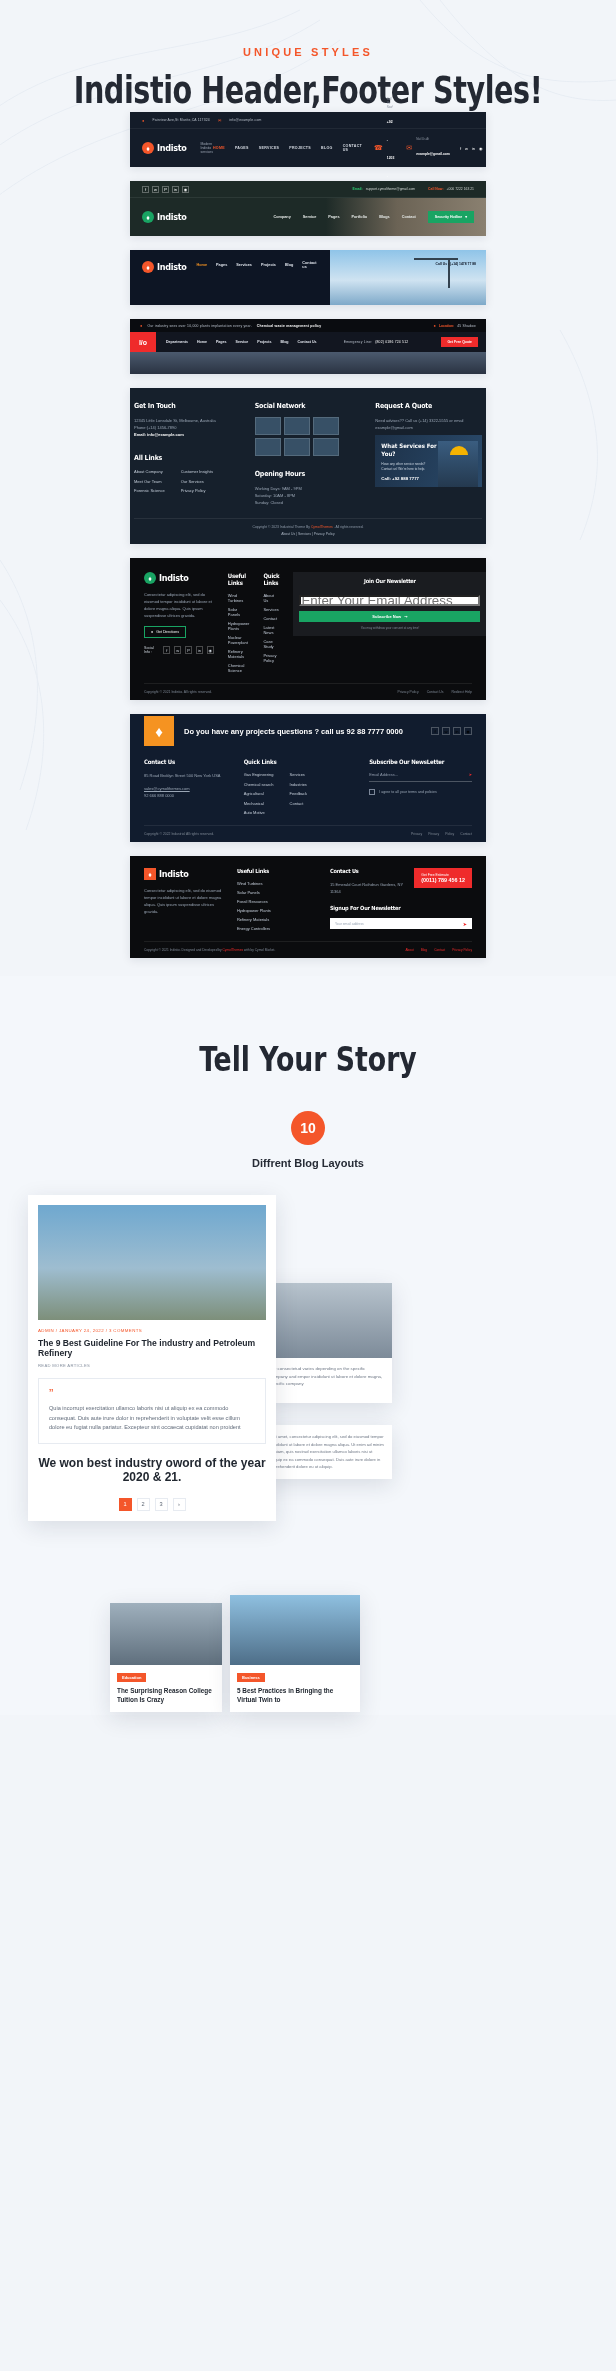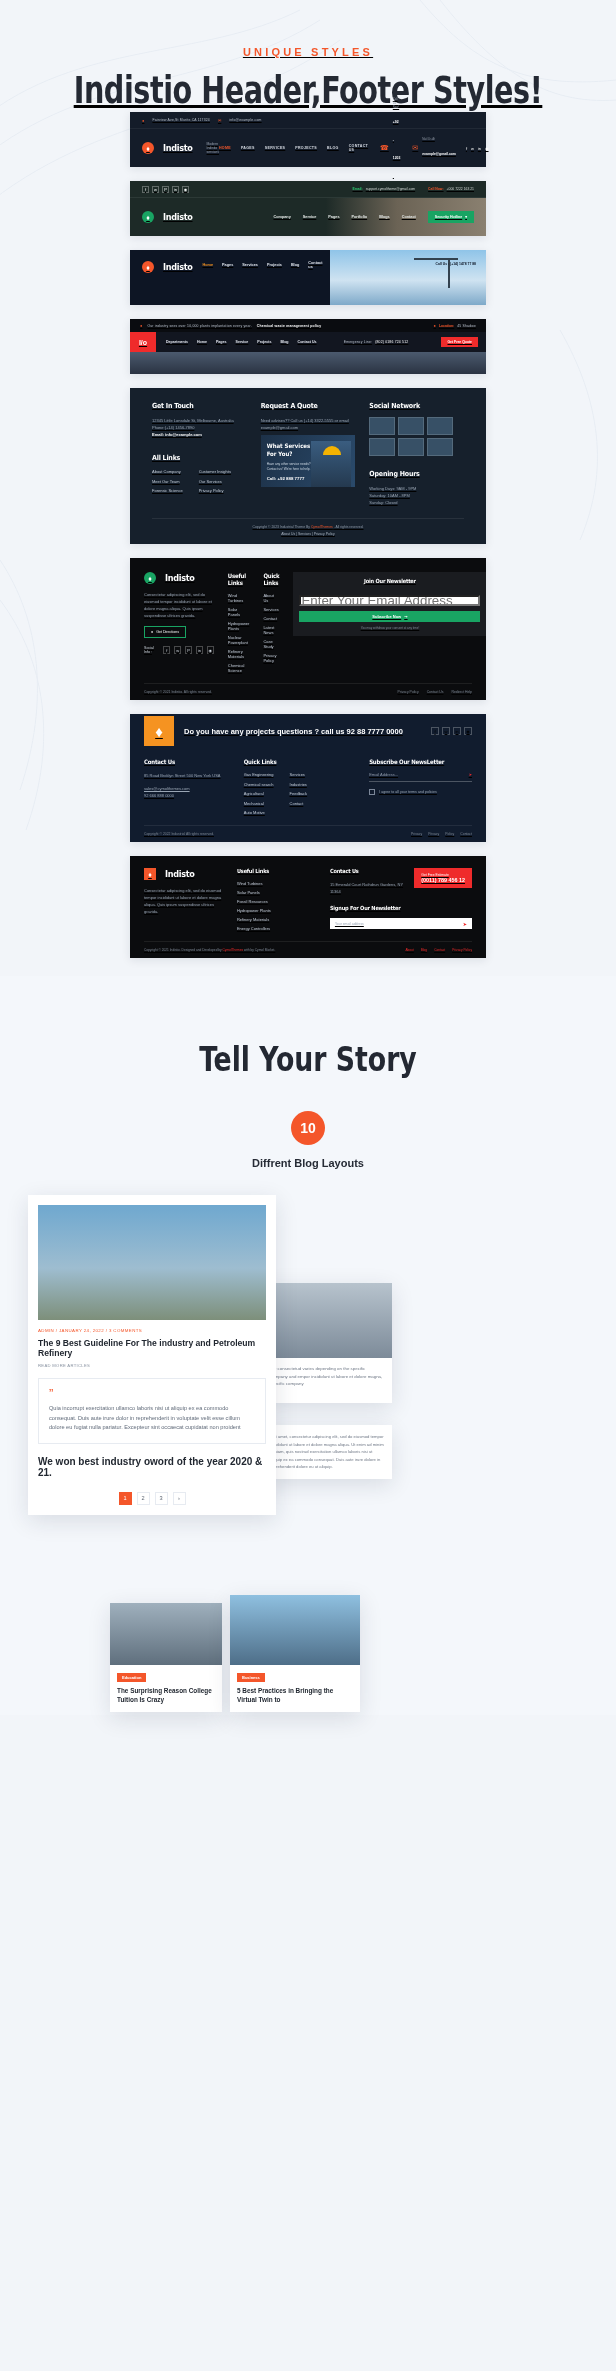--- a/index.html
+++ b/index.html
@@ -5,41 +5,41 @@
   * { box-sizing: border-box; margin:0; padding:0; }
   body {
     width:616px; height:2371px; overflow:hidden;
     font-family:"Liberation Sans", sans-serif;
     background:#f2f5f9; position:relative;
   }
   .topo {
     position:absolute; inset:0; pointer-events:none; opacity:.55;
   }
   
-  .sec1 { position:relative; padding-top:46px;text-decoration:underline; }
+  .sec1 { position:relative; padding-top:46px; }
   .kicker {
     text-align:center; color:#f4562a; font-size:11px; letter-spacing:3.2px;
     font-weight:700;
   }
   .bigtitle {
     text-align:center; color:#242933; font-size:37px; font-weight:700;
     letter-spacing:-.5px; margin-top:11px;
     font-family:"DejaVu Sans Condensed","Liberation Sans Narrow","Liberation Sans",sans-serif;
     transform:scaleX(.86); transform-origin:center;
   }
   .mock { width:356px; margin:0 auto 14px; position:relative; box-shadow:0 2px 9px rgba(20,30,50,.10); }
 
   
   .h1wrap { background:#141c29; height:55px; }
   .h1top { height:17px; display:flex; align-items:center; padding:0 12px; gap:8px;
            border-bottom:1px solid rgba(255,255,255,.06); }
   .t-mini { font-size:3.4px; color:#b9c0cb; letter-spacing:.2px; }
   .dot-ic { color:#f4562a; font-size:4px; }
   .h1main { height:38px; display:flex; align-items:center; padding:0 12px; }
-  .logo { display:flex; align-items:center; gap:9px; }
+  .logo { display:flex; align-items:center; gap:3px; }
   .flame {
     width:12px;height:12px;border-radius:50%;background:#f4562a;
     display:flex;align-items:center;justify-content:center;color:#fff;font-size:7px;
   }
   .flame.green{background:#19a463;}
   .flame.sq{border-radius:0;}
   .logotext { color:#fff; font-size:9px; font-weight:700; letter-spacing:-.3px;
     font-family:"DejaVu Sans Condensed","Liberation Sans Narrow","Liberation Sans",sans-serif;}
   .divider-v { width:1px;height:14px;background:rgba(255,255,255,.14); margin:0 7px; }
   .tagline{ font-size:3.4px;color:#9aa3b1; }
@@ -85,21 +85,21 @@
   .h4row{height:20px;display:flex;align-items:center;background:#121620;}
   .redbox{width:26px;height:20px;background:#ef2b2b;color:#fff;display:flex;
           align-items:center;justify-content:center;font-size:7px;font-weight:700;}
   .nav4{display:flex;gap:9px;margin-left:10px;}
   .nav4 span{font-size:3.6px;color:#e2e6ee;font-weight:700;}
   .h4img{height:22px;background:linear-gradient(#4b5a6e,#2a3342);}
   .redbtn{margin-left:auto;margin-right:8px;background:#ef2b2b;color:#fff;font-size:3.4px;
           font-weight:700;padding:3px 6px;}
 
   
-  .f1{background:#16202c;padding:14px 22px 0;position:relative;}
+  .f1{background:#16202c;padding:14px 4px 0;position:relative;}
   .f1grid{display:flex;gap:14px;}
   .fcol{flex:1;}
   .fh{color:#fff;font-size:7px;font-weight:700;margin-bottom:7px;letter-spacing:-.2px;
       font-family:"DejaVu Sans Condensed","Liberation Sans Narrow","Liberation Sans",sans-serif;}
   .ftxt{color:#9aa6b5;font-size:4px;line-height:1.75;}
   .ftxt b{color:#fff;font-weight:700;}
   .linkcols{display:flex;gap:16px;}
   .linkcols div{display:flex;flex-direction:column;gap:4.5px;}
   .flink{color:#c3ccd8;font-size:4px;}
   .thumbs{display:grid;grid-template-columns:repeat(3,1fr);gap:3px;width:84px;}
@@ -180,21 +180,21 @@
   .cards{position:relative;height:520px;margin-top:26px;}
   .card{position:absolute;background:#fff;box-shadow:0 6px 22px rgba(25,35,60,.12);}
   .c1{left:28px;top:0;width:248px;padding:10px;}
   .c1 .img{height:115px;background:linear-gradient(#6fa8cf,#9ebdd0 55%,#7d8f7a);}
   .meta{font-size:4.4px;color:#f4562a;margin-top:8px;letter-spacing:.4px;}
   .ctitle{font-size:8.6px;color:#222831;font-weight:700;margin-top:5px;}
   .rm{font-size:4.2px;color:#8892a1;margin-top:5px;letter-spacing:.3px;}
   .quote{border:1px solid #e7ebf1;padding:10px;margin-top:10px;}
   .qm{color:#f4562a;font-size:13px;line-height:.8;}
   .qbody{font-size:5.6px;color:#616b7a;line-height:1.7;margin-top:5px;}
-  .we{font-size:10px;color:#222831;font-weight:700;margin-top:12px;}
+  .we{font-size:12px;color:#222831;font-weight:700;margin-top:12px;text-align:center;}
   .pager{display:flex;gap:5px;justify-content:center;margin-top:14px;}
   .pg{width:13px;height:13px;display:flex;align-items:center;justify-content:center;
       font-size:5.6px;color:#5d6673;border:1px solid #e7ebf1;}
   .pg.on{background:#f4562a;color:#fff;border-color:#f4562a;}
 
   .c2{left:262px;top:88px;width:130px;padding:0 0 8px;}
   .c2 .img{height:75px;background:linear-gradient(#b7c3cd,#7d8b99);}
   .c2 .tx{padding:7px 8px;font-size:4.4px;color:#6f7886;line-height:1.75;}
   .c3{left:262px;top:230px;width:130px;padding:8px;}
   .c3 .tx{font-size:4.2px;color:#6f7886;line-height:1.8;}
@@ -386,44 +386,44 @@
               <a class="flink">Forensic Science</a>
             </div>
             <div>
               <a class="flink">Customer Insights</a>
               <a class="flink">Our Services</a>
               <a class="flink">Privacy Policy</a>
             </div>
           </div>
         </div>
         <div class="fcol">
+          <div class="fh">Social Network</div>
+          <div class="thumbs">
+            <span class="thumb"></span>
+            <span class="thumb"></span>
+            <span class="thumb"></span>
+            <span class="thumb"></span>
+            <span class="thumb"></span>
+            <span class="thumb"></span>
+          </div>
+          <div class="fh" style="margin-top:14px">Opening Hours</div>
+          <div class="ftxt">Working Days: 9AM - 9PM</div>
+          <div class="ftxt">Saturday: 10AM - 8PM</div>
+          <div class="ftxt">Sunday: Closed</div>
+        </div>
+        <div class="fcol">
           <div class="fh">Request A Quote</div>
           <div class="ftxt">Need advises?? Call us (+14) 3322-5555 or email example@gmail.com</div>
           <div class="quotebox">
             <div class="qtxt">What Services For You?</div>
             <div class="qsub">Have any other service needs? Contact us! We're here to help.</div>
             <div class="qcall">Call: +92 888 7777</div>
             <span class="worker"></span>
             <span class="hat"></span>
           </div>
-        </div>
-        <div class="fcol">
-          <div class="fh">Social Network</div>
-          <div class="thumbs">
-            <span class="thumb"></span>
-            <span class="thumb"></span>
-            <span class="thumb"></span>
-            <span class="thumb"></span>
-            <span class="thumb"></span>
-            <span class="thumb"></span>
-          </div>
-          <div class="fh" style="margin-top:14px">Opening Hours</div>
-          <div class="ftxt">Working Days: 9AM - 9PM</div>
-          <div class="ftxt">Saturday: 10AM - 8PM</div>
-          <div class="ftxt">Sunday: Closed</div>
         </div>
       </div>
       <div class="fbar">
         <div class="c">
           <span>Copyright © 2023 Industrial Theme By</span>
           <a href="#">CymolThemes</a>
           <span>. All rights reserved.</span>
         </div>
         <div class="fbar2">
           <span>About Us</span> |

